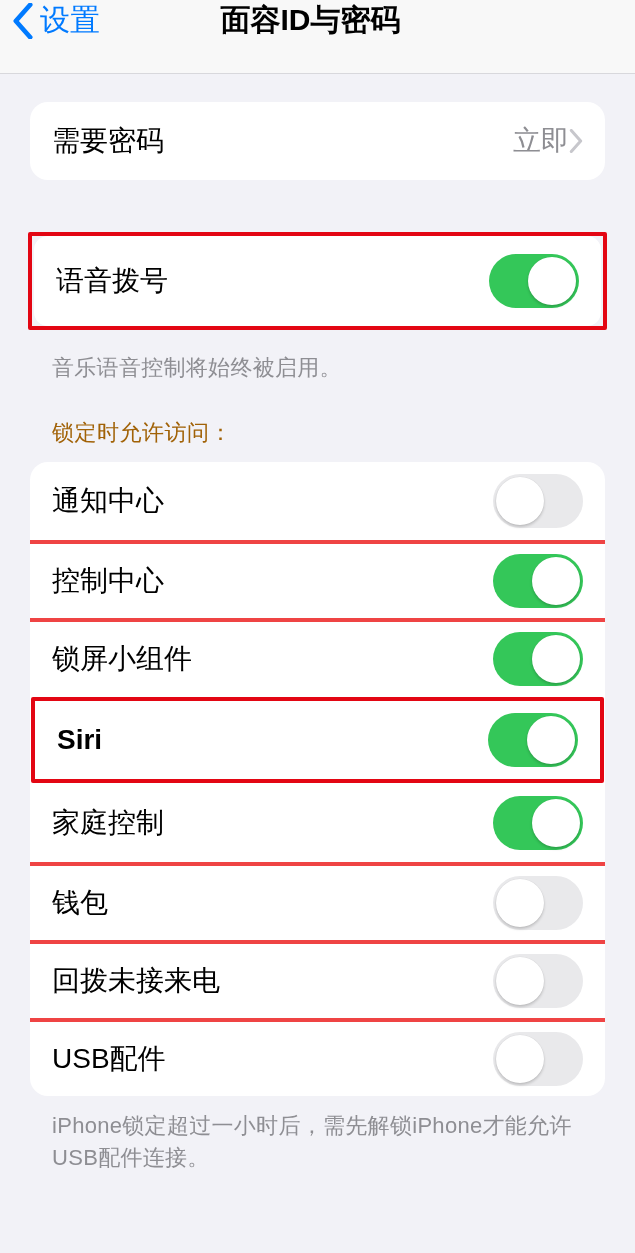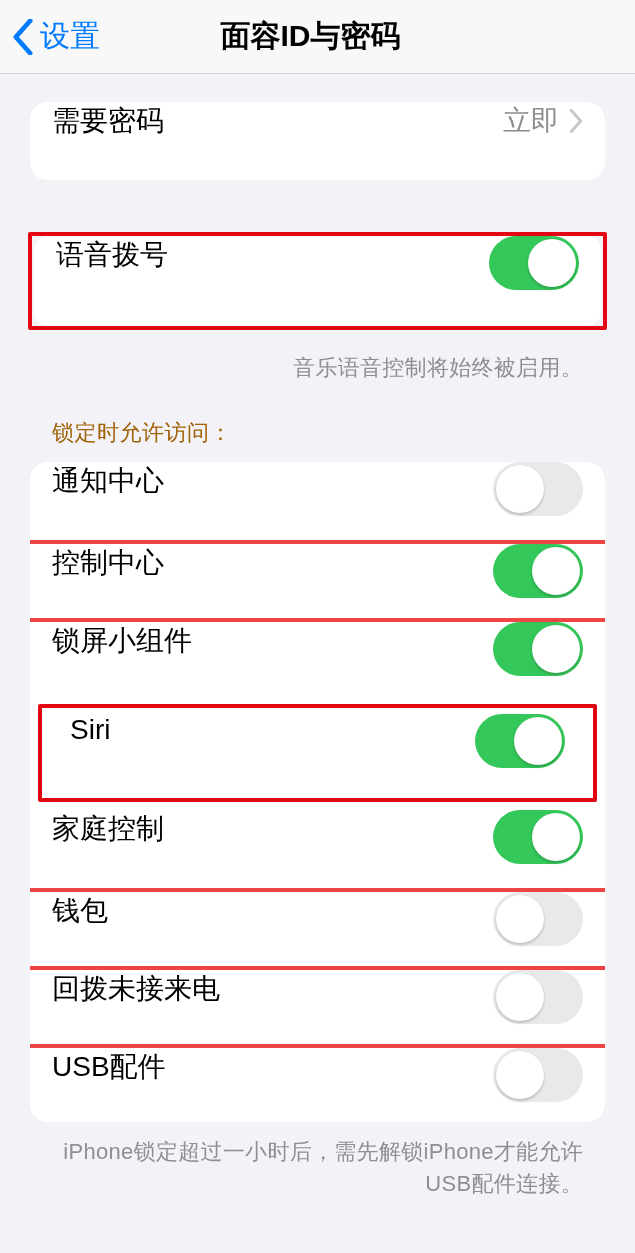--- a/index.html
+++ b/index.html
@@ -4,21 +4,21 @@
 <style>
   * { box-sizing: border-box; margin: 0; padding: 0; }
   html, body {
     width: 635px;
     font-family: -apple-system, "Helvetica Neue", Arial, sans-serif;
     background: #f2f2f7;
     color: #000;
   }
   .nav {
     display: flex;
-    align-items: center;
+    align-items: flex-start;
     height: 74px;
     background: #f8f8f8;
     border-bottom: 1px solid #d8d8dc;
     position: relative;
   }
   .nav .back {
     display: flex;
     align-items: center;
     padding-left: 12px;
     color: #007aff;
@@ -35,37 +35,36 @@
     pointer-events: none;
   }
   .scroll { padding: 28px 30px 30px; }
   .group {
     background: #fff;
     border-radius: 18px;
     overflow: hidden;
   }
   .row {
     display: flex;
-    align-items: flex-start;
+    align-items: center;
     justify-content: space-between;
     min-height: 78px;
     padding: 0 22px;
     font-size: 28px;
   }
   .row + .row { border-top: 4px solid #ef4444; }
   .row .left { flex: 1; }
-  .row .right { display: flex; align-items: center; gap: 10px; color: #8e8e93; font-size: 28px; }
+  .row .right { display: flex; align-items: center; gap: 0; color: #8e8e93; font-size: 28px; }
   .chev { color: #c7c7cc; }
   .footer {
     color: #8e8e93;
     font-size: 22px;
     padding: 14px 22px 0;
     line-height: 1.45;
     letter-spacing: .3px;
-    text-align: right;
   }
   .header-note {
     color: #a16207;
     font-size: 22px;
     padding: 18px 22px 8px;
     letter-spacing: .5px;
   }
   .toggle {
     width: 90px; height: 54px;
     border-radius: 54px;
@@ -151,21 +150,21 @@
         <div class="toggle on">
           <div class="knob"></div>
         </div>
       </div>
       <div class="row">
         <div class="left">锁屏小组件</div>
         <div class="toggle on">
           <div class="knob"></div>
         </div>
       </div>
-      <div class="highlight" style="margin: 8px; padding: 6px;">
+      <div class="highlight" style="margin: 1px; padding: 0px; font-weight: bold;">
         <div class="row">
           <div class="left">Siri</div>
           <div class="toggle on">
             <div class="knob"></div>
           </div>
         </div>
       </div>
       <div class="row">
         <div class="left">家庭控制</div>
         <div class="toggle on">

